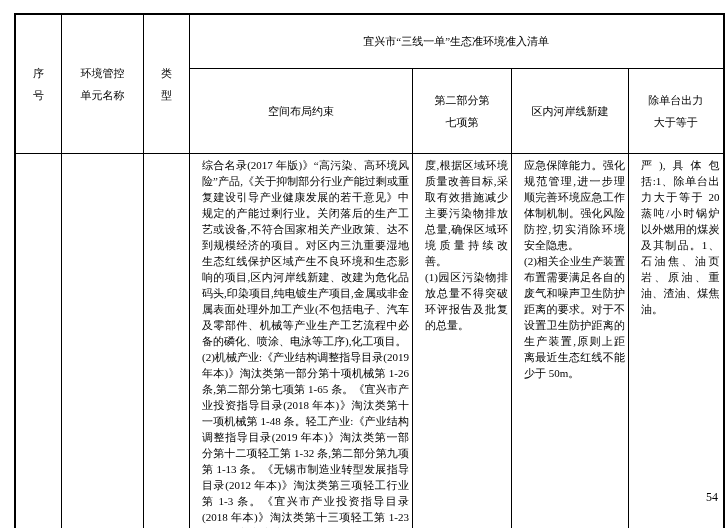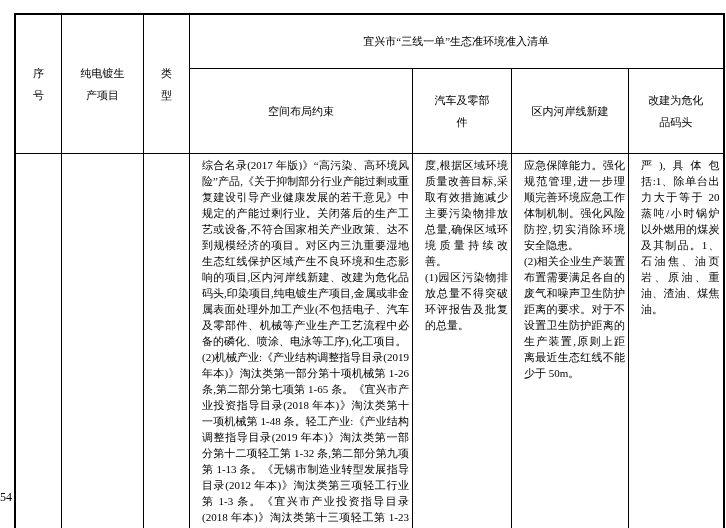--- a/index.html
+++ b/index.html
@@ -67,21 +67,21 @@
     letter-spacing: 0;
     margin-left: 22px;
   }
   td.empty-cell { background: #ffffff; }
 
   .page-number {
     position: absolute;
     left: 0;
     right: 8px;
     top: 489px;
-    text-align: left;
+    text-align: right;
     font-size: 12px;
     line-height: 16px;
     color: #000;
   }
 </style>
 </head>
 <body>
 
 <div class="page">
 
@@ -91,29 +91,29 @@
       <col class="c-unit">
       <col class="c-type">
       <col class="c-spatial">
       <col class="c-pollut">
       <col class="c-risk">
       <col class="c-resource">
     </colgroup>
     <tbody>
       <tr>
         <th class="hcell" rowspan="2">序号</th>
-        <th class="hcell" rowspan="2">纯电镀生产项目</th>
+        <th class="hcell" rowspan="2">环境管控单元名称</th>
         <th class="hcell" rowspan="2">类型</th>
         <th class="hcell span-title" colspan="4">宜兴市“三线一单”生态准环境准入清单</th>
       </tr>
       <tr class="subhead">
         <th class="hcell">空间布局约束</th>
-        <th class="hcell">汽车及零部件</th>
+        <th class="hcell">第二部分第七项第</th>
         <th class="hcell">区内河岸线新建</th>
-        <th class="hcell">改建为危化品码头</th>
+        <th class="hcell">除单台出力大于等于</th>
       </tr>
       <tr class="body-row">
         <td class="empty-cell"></td>
         <td class="empty-cell"></td>
         <td class="empty-cell"></td>
         <td>综合名录(2017 年版)》“高污染、高环境风险”产品,《关于抑制部分行业产能过剩或重复建设引导产业健康发展的若干意见》中规定的产能过剩行业。关闭落后的生产工艺或设备,不符合国家相关产业政策、达不到规模经济的项目。对区内三氿重要湿地生态红线保护区域产生不良环境和生态影响的项目,区内河岸线新建、改建为危化品码头,印染项目,纯电镀生产项目,金属或非金属表面处理外加工产业(不包括电子、汽车及零部件、机械等产业生产工艺流程中必备的磷化、喷涂、电泳等工序),化工项目。
 (2)机械产业:《产业结构调整指导目录(2019 年本)》淘汰类第一部分第十项机械第 1-26 条,第二部分第七项第 1-65 条。《宜兴市产业投资指导目录(2018 年本)》淘汰类第十一项机械第 1-48 条。轻工产业:《产业结构调整指导目录(2019 年本)》淘汰类第一部分第十二项轻工第 1-32 条,第二部分第九项第 1-13 条。《无锡市制造业转型发展指导目录(2012 年本)》淘汰类第三项轻工行业第 1-3 条。《宜兴市产业投资指导目录(2018 年本)》淘汰类第十三项轻工第 1-23 条。《宜兴市产业投资指导目录(2018 年本)》淘汰类第二十项其他第 1-16 条。</td>
         <td>度,根据区域环境质量改善目标,采取有效措施减少主要污染物排放总量,确保区域环境质量持续改善。
 (1)园区污染物排放总量不得突破环评报告及批复的总量。</td>
         <td>应急保障能力。强化规范管理,进一步理顺完善环境应急工作体制机制。强化风险防控,切实消除环境安全隐患。

